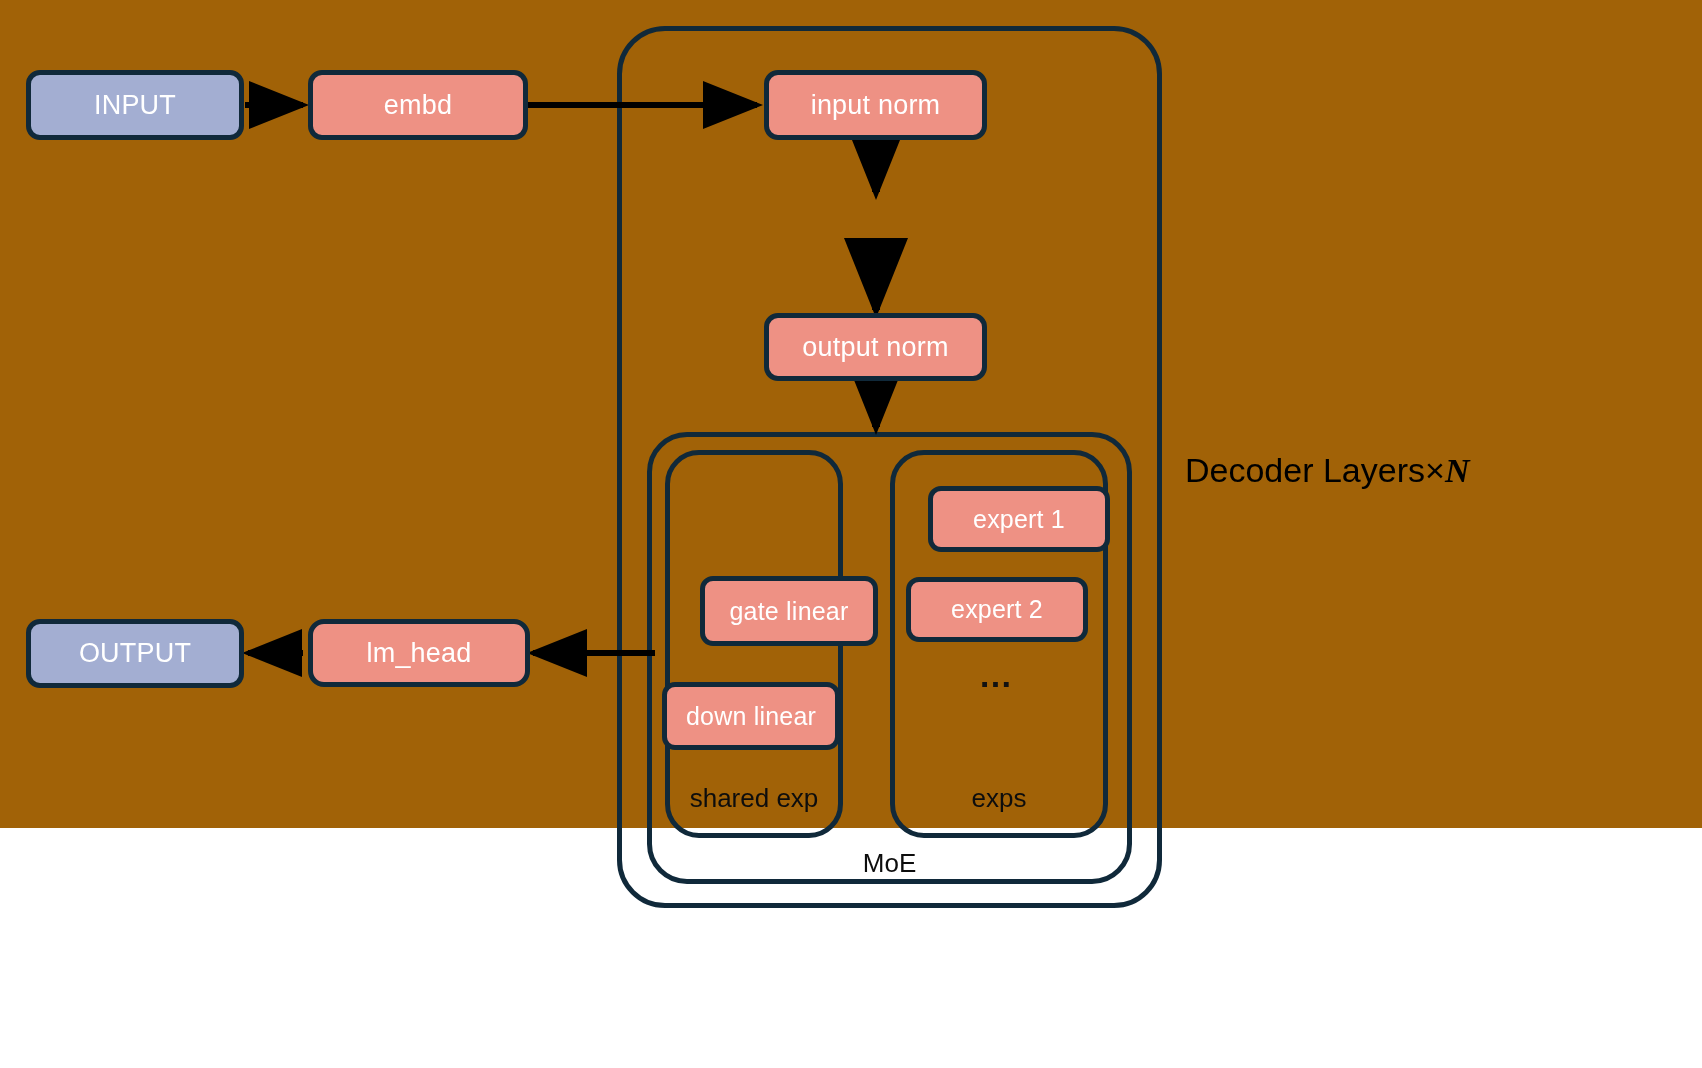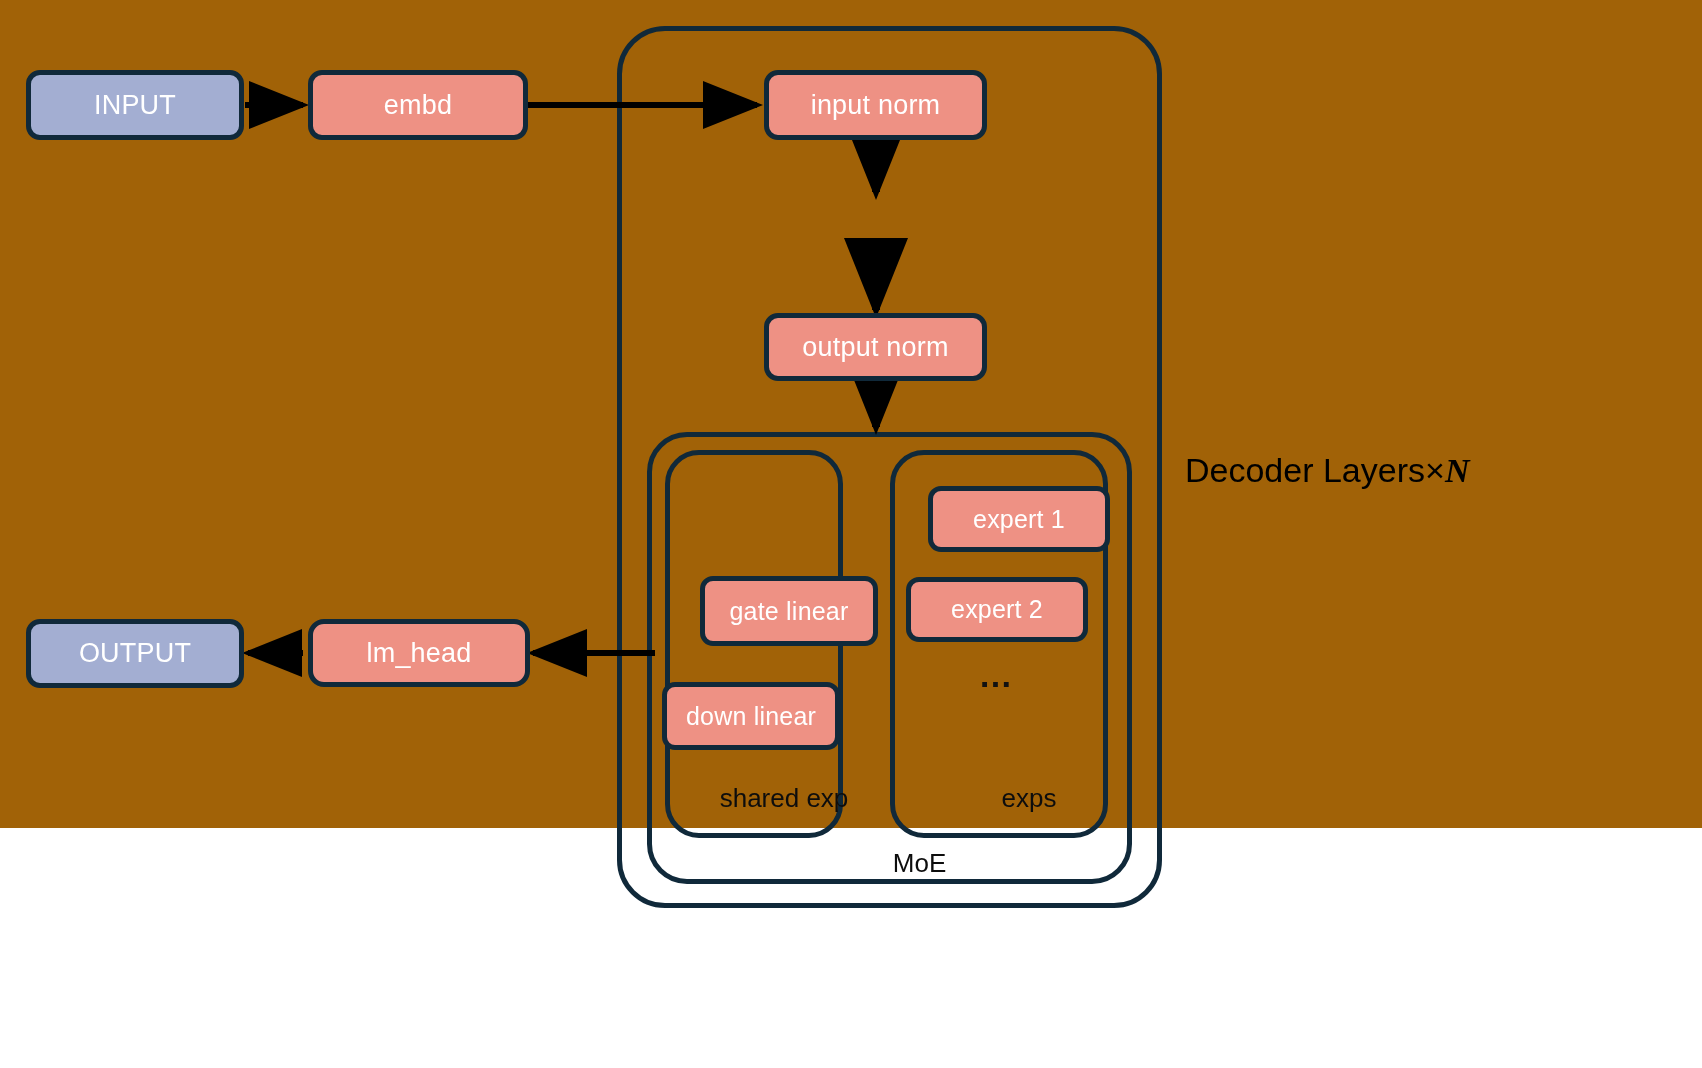--- a/index.html
+++ b/index.html
@@ -56,21 +56,20 @@
   .group.moe     { border-radius: 40px; }
   .group.sub     { border-radius: 34px; }
 
   .group-label {
     position: absolute;
     color: #0d0d0d;
     font-size: 26px;
     line-height: 1;
     white-space: nowrap;
     text-align: center;
-    padding-left: 30px;
   }
 
   
   .edge-svg {
     position: absolute;
     left: 0;
     top: 0;
     width: 1702px;
     height: 1068px;
     pointer-events: none;

